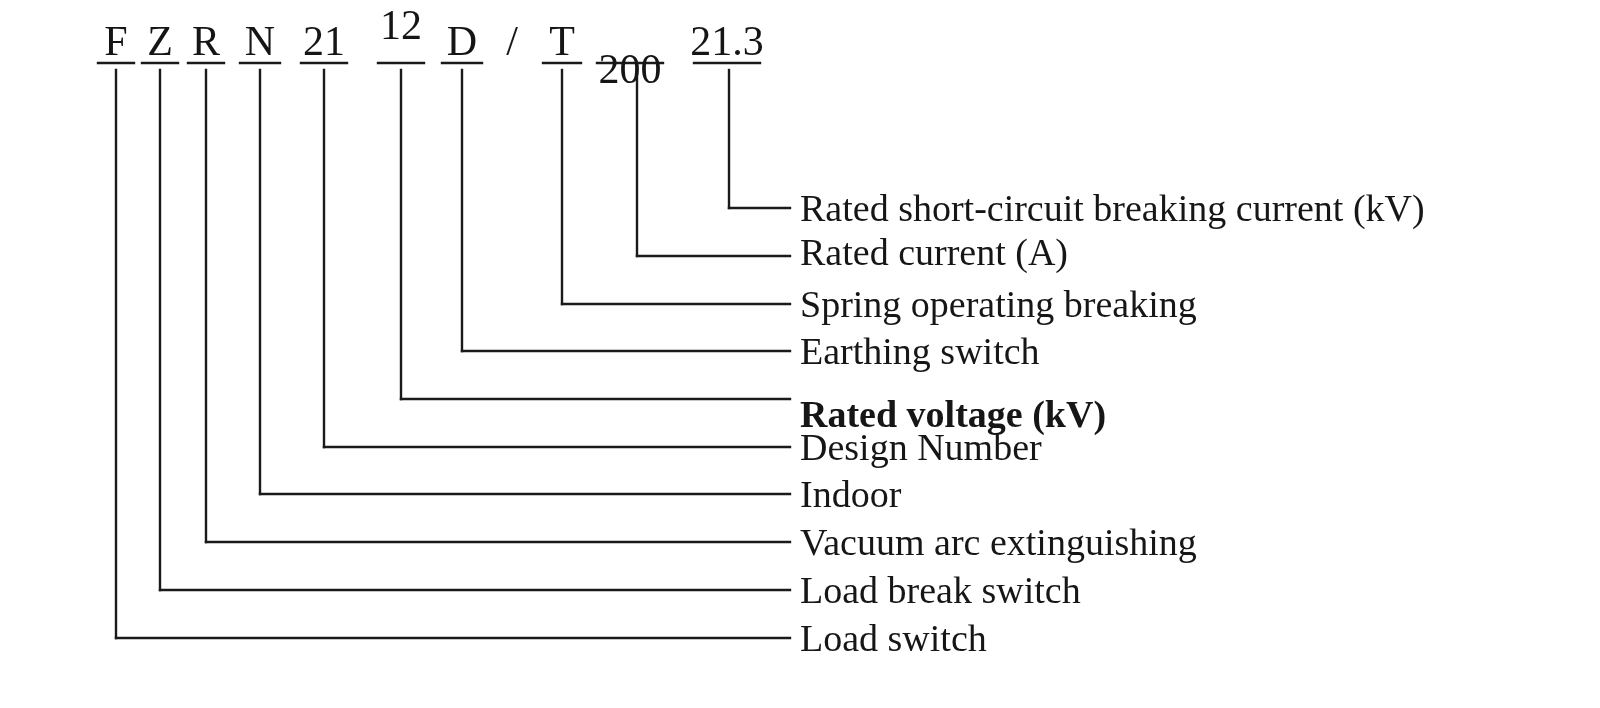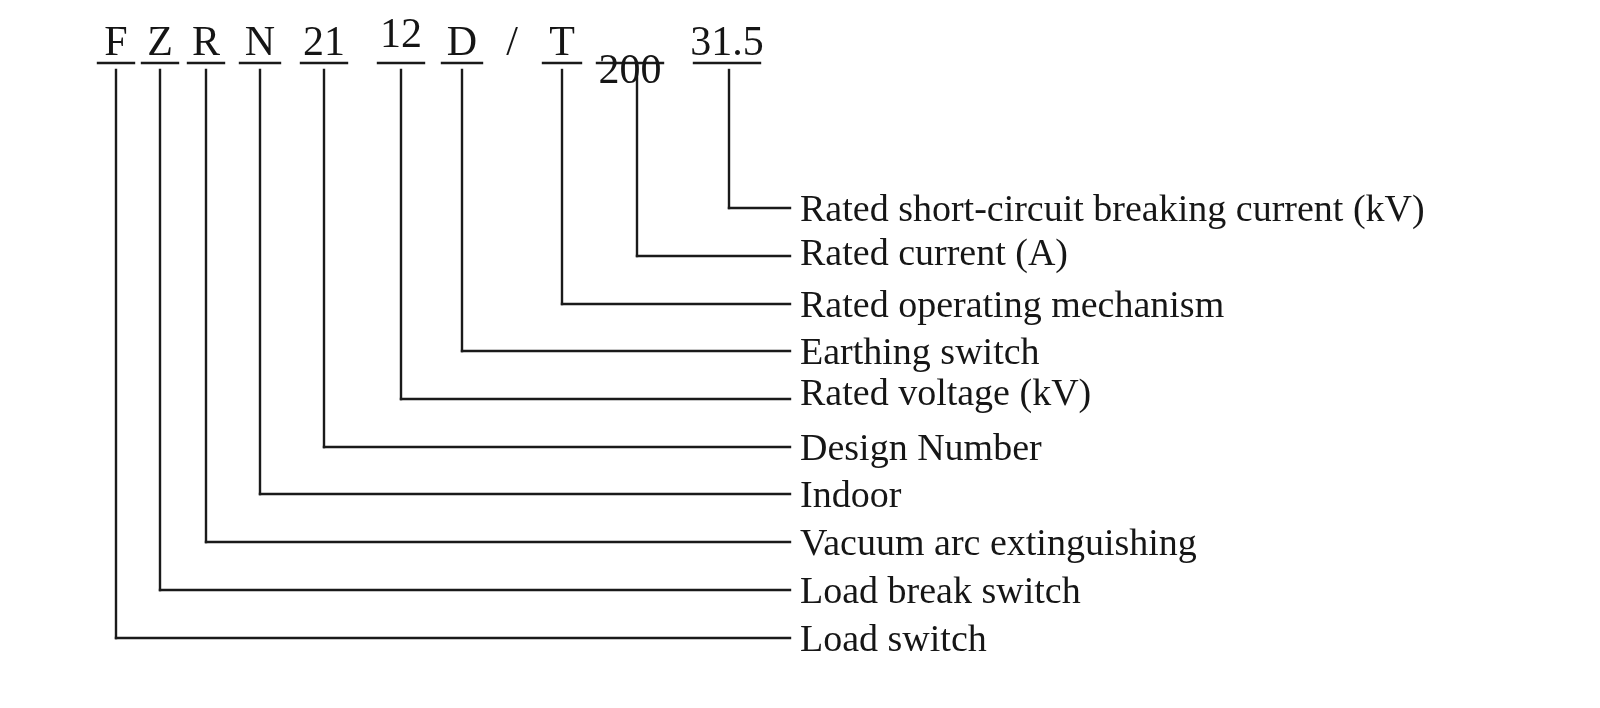--- a/index.html
+++ b/index.html
@@ -84,34 +84,34 @@
         <line x1="116" y1="638" x2="790" y2="638" stroke="#1a1a1a" stroke-width="2.4" stroke-linecap="square"></line>
       </g>
   </svg>
 
   <div id="code-row">
       <div class="code-char" style="left: 116px; top: 20px;">F</div>
       <div class="code-char" style="left: 160px; top: 20px;">Z</div>
       <div class="code-char" style="left: 206px; top: 20px;">R</div>
       <div class="code-char" style="left: 260px; top: 20px;">N</div>
       <div class="code-char" style="left: 324px; top: 20px;">21</div>
-      <div class="code-char" style="left: 401px; top: 12px;">12</div>
+      <div class="code-char" style="left: 401px; top: 4px;">12</div>
       <div class="code-char" style="left: 462px; top: 20px;">D</div>
       <div class="code-char" style="left: 512px; top: 20px;">/</div>
       <div class="code-char" style="left: 562px; top: 20px;">T</div>
       <div class="code-char" style="left: 630px; top: 20px; margin-top: 28px;">200</div>
-      <div class="code-char" style="left: 727px; top: 20px;">31.5</div>
+      <div class="code-char" style="left: 727px; top: 20px;">21.3</div>
     </div>
 
   <div id="desc-list">
       <div class="desc-label" style="top: 208px;">Rated short-circuit breaking current (kV)</div>
       <div class="desc-label" style="top: 252px;">Rated current (A)</div>
-      <div class="desc-label" style="top: 304px;">Rated operating mechanism</div>
+      <div class="desc-label" style="top: 304px;">Spring operating breaking</div>
       <div class="desc-label" style="top: 351px;">Earthing switch</div>
-      <div class="desc-label" style="top: 392px;">Rated voltage (kV)</div>
+      <div class="desc-label" style="top: 414px; font-weight: bold;">Rated voltage (kV)</div>
       <div class="desc-label" style="top: 447px;">Design Number</div>
       <div class="desc-label" style="top: 494px;">Indoor</div>
       <div class="desc-label" style="top: 542px;">Vacuum arc extinguishing</div>
       <div class="desc-label" style="top: 590px; text-align: right;">Load break switch</div>
       <div class="desc-label" style="top: 638px;">Load switch</div>
     </div>
 
 </div>
 
 </body></html>

